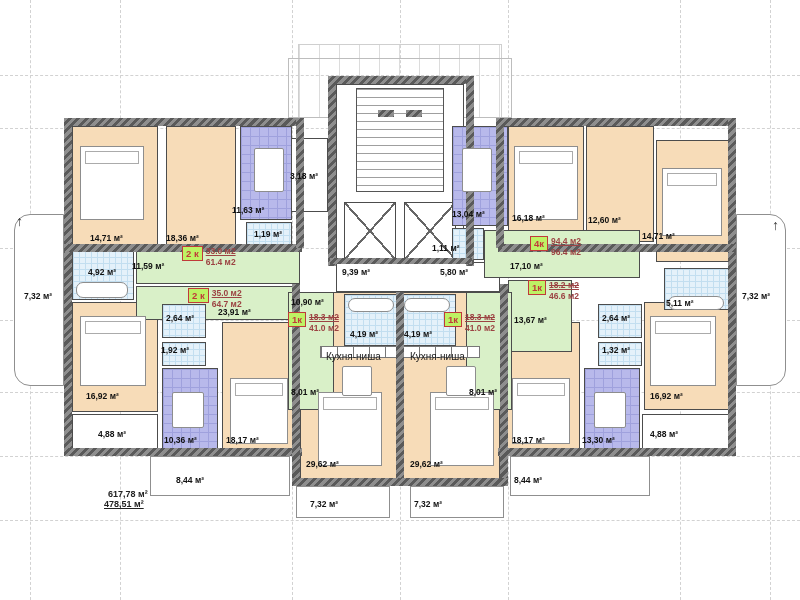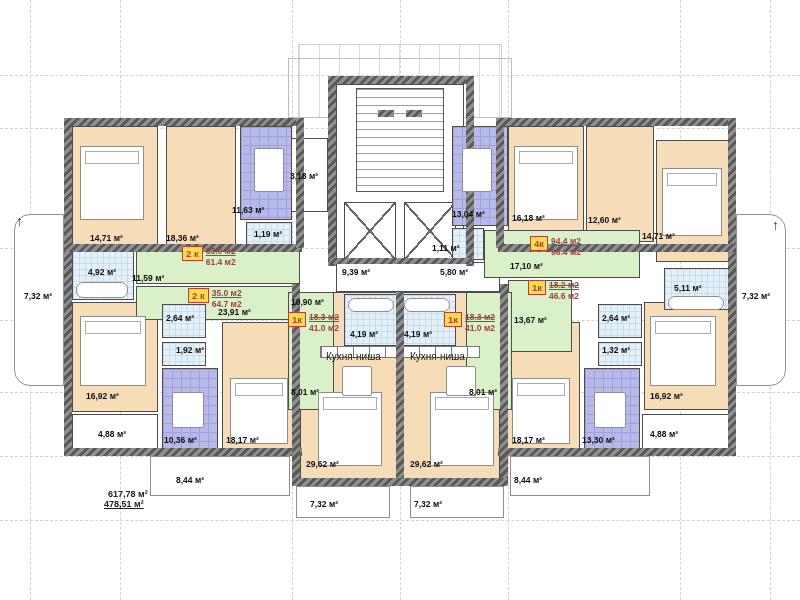--- a/index.html
+++ b/index.html
@@ -35,21 +35,21 @@
   .wall{position:absolute;background:repeating-linear-gradient(135deg,#8e8e8e 0 3px,#5a5a5a 3px 6px)}
   .furn{position:absolute;box-sizing:border-box;border:1px solid #8d8d8d;background:#fff}
   .furn-bed::before{content:"";position:absolute;left:4px;right:4px;top:4px;height:11px;border:1px solid #ababab}
   .furn-table{border-radius:2px}
   .furn-tub{border-radius:7px}
   .lbl{position:absolute;font-size:8.5px;font-weight:bold;color:#111;white-space:nowrap;line-height:1}
   .lbl.niche{font-size:10px;font-weight:normal;color:#222}
   .lbl.total{font-size:9px;color:#222}
   .lbl.arrow{font-size:14px;font-weight:normal;color:#333}
   .badge{position:absolute;display:flex;gap:3px;align-items:flex-start}
-  .badge .code{border:1px solid #c03a3a;color:#c03a3a;background:#fde047;
+  .badge .code{border:1px solid #c03a3a;color:#c03a3a;background:#bef264;
                font-weight:bold;font-size:9.5px;line-height:1.2;padding:1px 3px}
   .badge .vals{display:flex;flex-direction:column;font-size:8.5px;font-weight:bold;
                color:#9c4343;line-height:1.25}
   .badge .v1{text-decoration:underline}
   .badge.struck .v1{text-decoration:underline line-through}
 </style>
 </head>
 <body>
 
 <div id="plan">
@@ -152,25 +152,25 @@
     <div class="furn furn-table" style="left: 342px; top: 366px; width: 30px; height: 30px;"></div>
     <div class="furn furn-table" style="left: 446px; top: 366px; width: 30px; height: 30px;"></div>
     <div class="furn furn-tub" style="left: 76px; top: 282px; width: 52px; height: 16px;"></div>
     <div class="furn furn-tub" style="left: 668px; top: 296px; width: 56px; height: 14px;"></div>
     <div class="furn furn-tub" style="left: 348px; top: 298px; width: 46px; height: 14px;"></div>
     <div class="furn furn-tub" style="left: 404px; top: 298px; width: 46px; height: 14px;"></div>
     <div class="lbl" style="left: 90px; top: 234px;">14,71 м²</div>
     <div class="lbl" style="left: 166px; top: 234px;">18,36 м²</div>
     <div class="lbl" style="left: 232px; top: 206px;">11,63 м²</div>
     <div class="lbl" style="left: 254px; top: 230px;">1,19 м²</div>
-    <div class="lbl" style="left: 132px; top: 274px;">11,59 м²</div>
+    <div class="lbl" style="left: 132px; top: 262px;">11,59 м²</div>
     <div class="lbl" style="left: 88px; top: 268px;">4,92 м²</div>
     <div class="lbl" style="left: 218px; top: 308px;">23,91 м²</div>
     <div class="lbl" style="left: 166px; top: 314px;">2,64 м²</div>
-    <div class="lbl" style="left: 176px; top: 346px;">1,92 м²</div>
+    <div class="lbl" style="left: 161px; top: 346px;">1,92 м²</div>
     <div class="lbl" style="left: 86px; top: 392px;">16,92 м²</div>
     <div class="lbl" style="left: 164px; top: 436px;">10,36 м²</div>
     <div class="lbl" style="left: 226px; top: 436px;">18,17 м²</div>
     <div class="lbl" style="left: 98px; top: 430px;">4,88 м²</div>
     <div class="lbl" style="left: 290px; top: 172px;">3,18 м²</div>
     <div class="lbl" style="left: 452px; top: 210px;">13,04 м²</div>
     <div class="lbl" style="left: 432px; top: 244px;">1,11 м²</div>
     <div class="lbl" style="left: 342px; top: 268px;">9,39 м²</div>
     <div class="lbl" style="left: 440px; top: 268px;">5,80 м²</div>
     <div class="lbl" style="left: 510px; top: 262px;">17,10 м²</div>
@@ -182,21 +182,21 @@
     <div class="lbl niche" style="left: 410px; top: 352px;">Кухня-ниша</div>
     <div class="lbl" style="left: 291px; top: 388px;">8,01 м²</div>
     <div class="lbl" style="left: 469px; top: 388px;">8,01 м²</div>
     <div class="lbl" style="left: 306px; top: 460px;">29,62 м²</div>
     <div class="lbl" style="left: 410px; top: 460px;">29,62 м²</div>
     <div class="lbl" style="left: 310px; top: 500px;">7,32 м²</div>
     <div class="lbl" style="left: 414px; top: 500px;">7,32 м²</div>
     <div class="lbl" style="left: 512px; top: 214px;">16,18 м²</div>
     <div class="lbl" style="left: 588px; top: 216px;">12,60 м²</div>
     <div class="lbl" style="left: 642px; top: 232px;">14,71 м²</div>
-    <div class="lbl" style="left: 666px; top: 284px; padding-left: 8px;">5,11 м²</div>
+    <div class="lbl" style="left: 666px; top: 299px;">5,11 м²</div>
     <div class="lbl" style="left: 602px; top: 314px;">2,64 м²</div>
     <div class="lbl" style="left: 602px; top: 346px;">1,32 м²</div>
     <div class="lbl" style="left: 650px; top: 392px;">16,92 м²</div>
     <div class="lbl" style="left: 582px; top: 436px;">13,30 м²</div>
     <div class="lbl" style="left: 512px; top: 436px;">18,17 м²</div>
     <div class="lbl" style="left: 650px; top: 430px;">4,88 м²</div>
     <div class="lbl" style="left: 24px; top: 292px;">7,32 м²</div>
     <div class="lbl" style="left: 742px; top: 292px;">7,32 м²</div>
     <div class="lbl" style="left: 176px; top: 476px;">8,44 м²</div>
     <div class="lbl" style="left: 514px; top: 476px;">8,44 м²</div>

